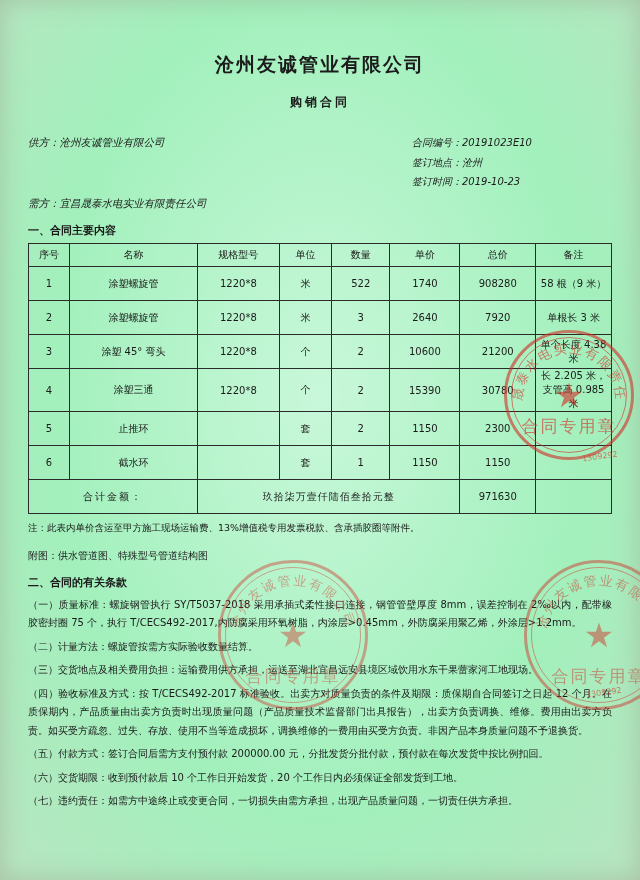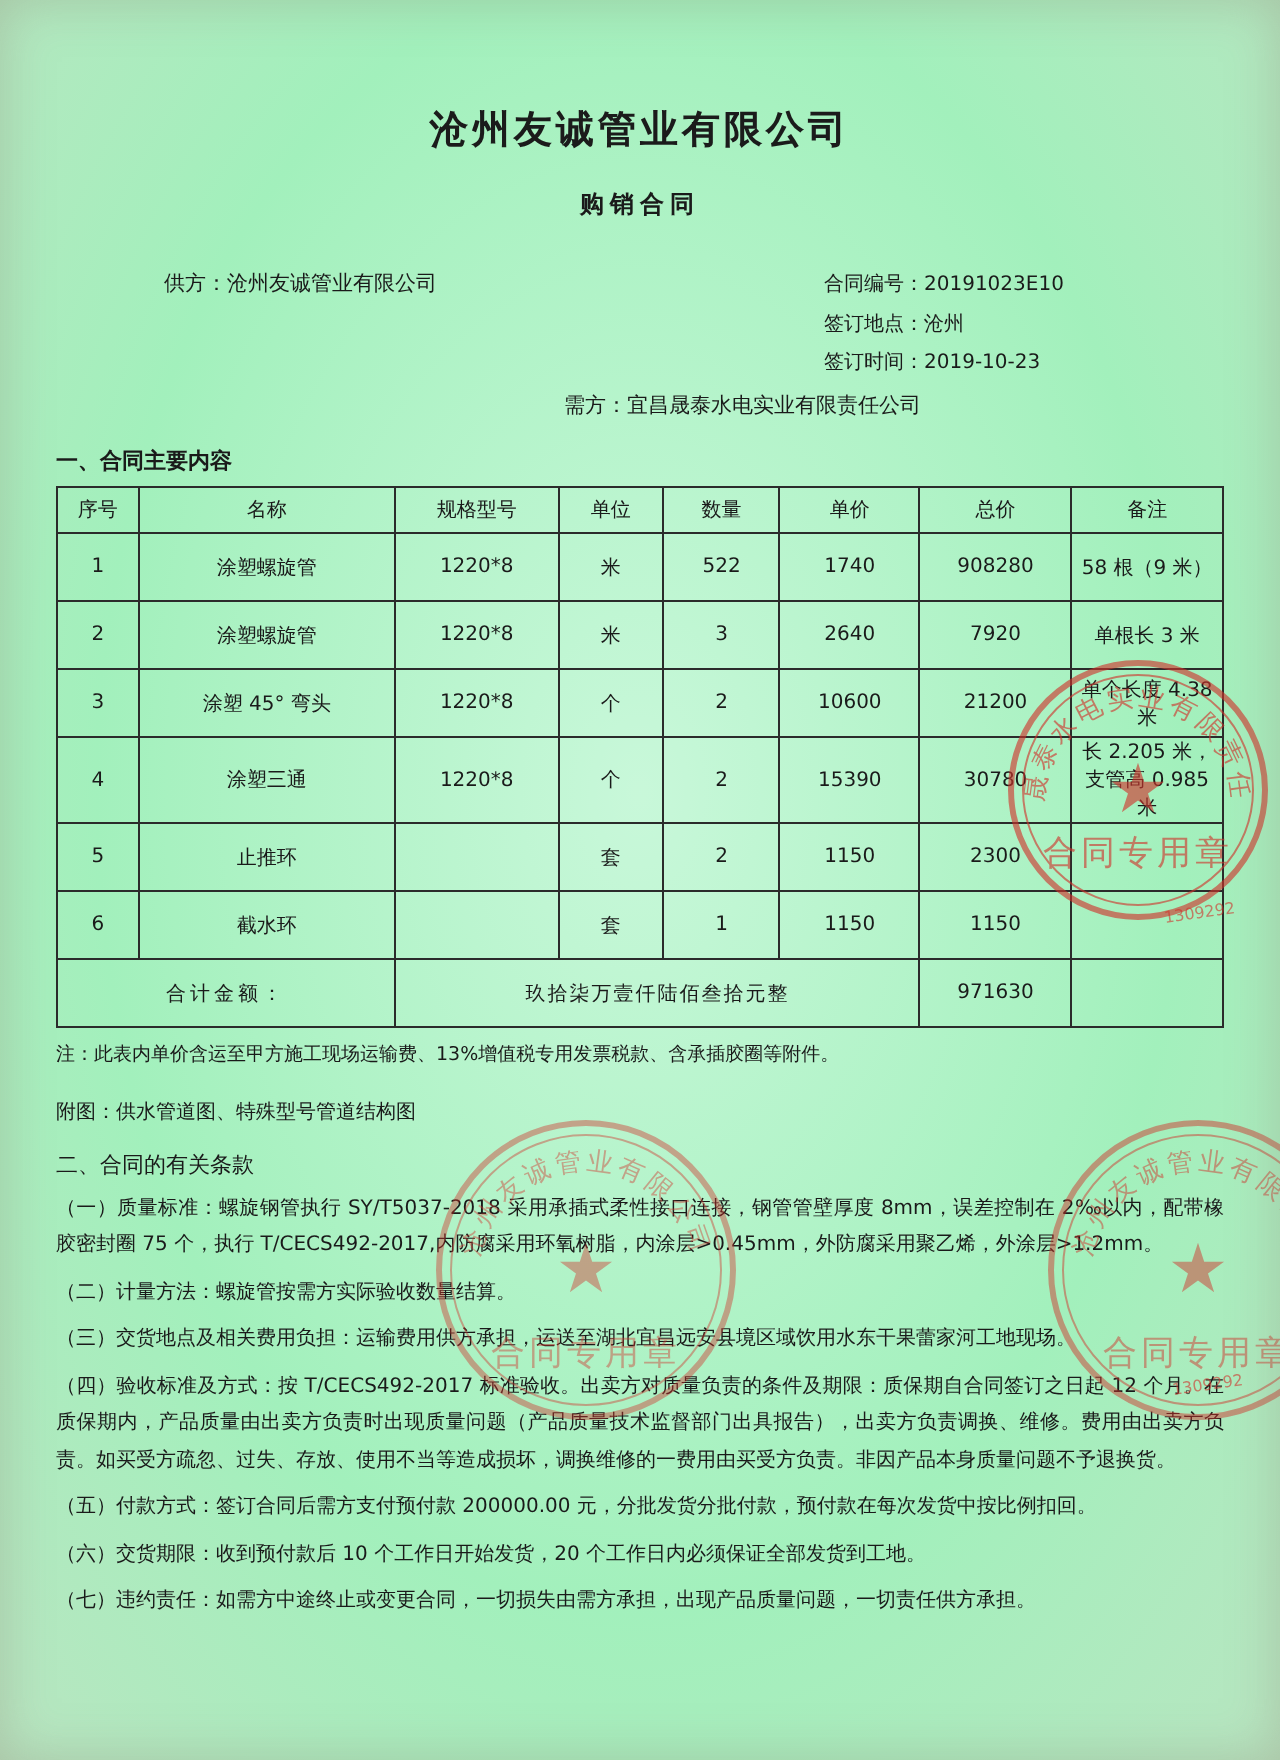--- a/index.html
+++ b/index.html
@@ -49,22 +49,23 @@
     font-family: "DejaVu Serif", serif;
   }
   .parties {
     margin-top: 22px;
     position: relative;
     font-size: 10.5px;
     line-height: 1.9;
   }
   .party-row {
     display: flex;
-    justify-content: flex-end;
+    justify-content: space-between;
     align-items: flex-start;
+    font-style: italic;
   }
   .party-left {
     width: 330px;
   }
   .meta-right {
     width: 200px;
     font-size: 10px;
     line-height: 1.95;
   }
   .meta-line {
@@ -112,21 +113,21 @@
     font-size: 9.5px;
     margin-top: 6px;
     line-height: 1.7;
   }
   .attach {
     font-size: 10px;
     margin-top: 12px;
   }
   .clause-head {
     font-size: 11px;
-    font-weight: normal;
+    font-weight: bold;
     margin-top: 12px;
     margin-bottom: 6px;
   }
   .clause {
     font-size: 10px;
     line-height: 1.85;
     margin-bottom: 5px;
     text-align: justify;
   }
   .clause .lead {

